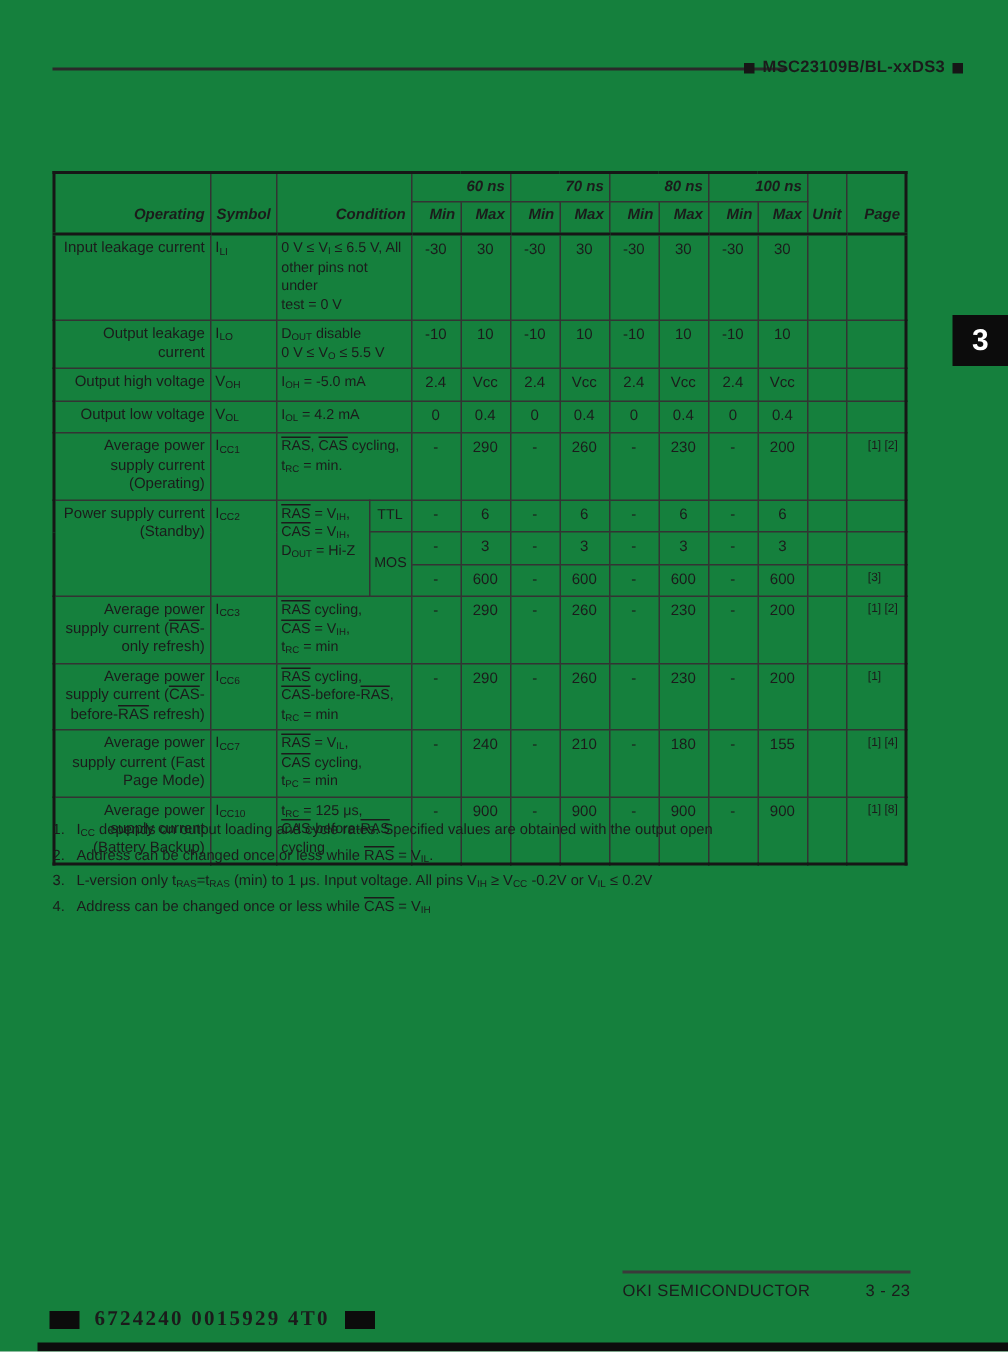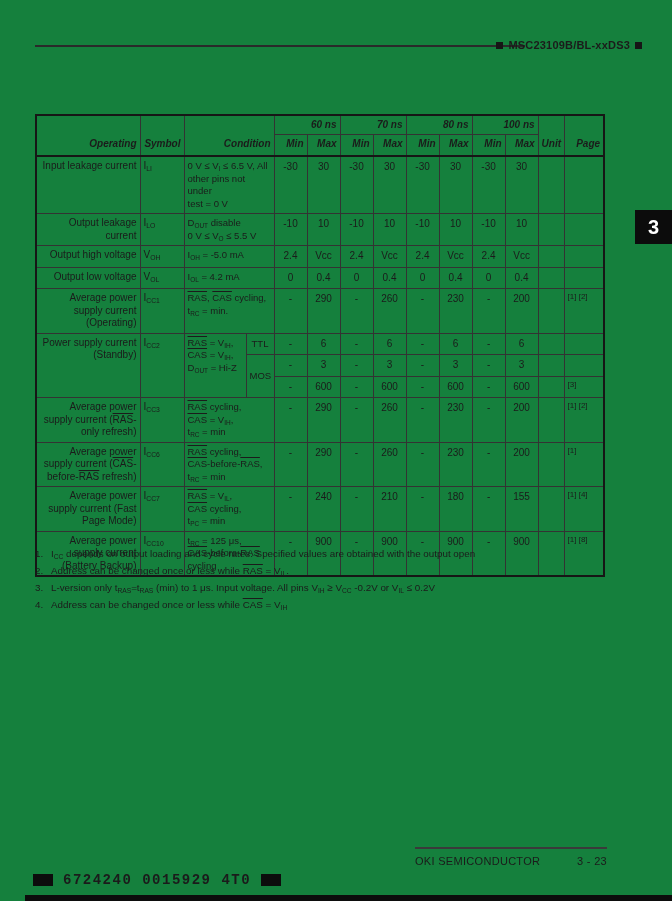--- a/index.html
+++ b/index.html
@@ -17,34 +17,34 @@
   thead th{font-weight:bold;text-align:right;vertical-align:bottom;padding-bottom:5px;font-style:italic;}
   thead th.c-speed{vertical-align:middle;padding-bottom:2px;}
   thead tr.hdr2 th,thead th[rowspan]{border-bottom:2.5px solid #161616;}
   td{vertical-align:top;}
   td.param{text-align:right;}
   td.sym{text-align:left;}
   td.cond{text-align:left;font-size:9.5px;}
   td.sublabel{text-align:center;vertical-align:middle;font-size:9.5px;}
   td.val{text-align:center;padding:4px 1px;}
   td.unit{text-align:center;padding-left:37px;}
-  td.note{font-size:8px;line-height:10px;padding:3px 3px;white-space:nowrap;}
+  td.note{font-size:8px;line-height:10px;padding:3px 14px;white-space:nowrap;}
   sub{font-size:0.68em;line-height:0;vertical-align:-0.25em;letter-spacing:0;}
   .ov{text-decoration:overline;}
   .side-tab{position:absolute;right:0;top:210px;width:37px;height:34px;background:#0c0c0c;
             color:#fff;font-weight:bold;font-size:20px;display:flex;align-items:center;
             justify-content:center;}
   .footnotes{position:absolute;left:35px;top:545px;width:580px;font-size:9.8px;}
   .fn{display:flex;line-height:17px;}
   .fn-num{width:16px;flex:0 0 16px;}
   .footer-rule{position:absolute;left:415px;top:847px;width:192px;height:2px;background:#3a3a3a;}
   .footer{position:absolute;left:415px;top:855px;width:192px;display:flex;
           justify-content:space-between;font-size:11px;letter-spacing:0.3px;}
   .ocr{position:absolute;left:33px;top:872px;display:flex;align-items:center;gap:10px;
-       font-family:Liberation Mono, monospace;font-weight:bold;font-size:14px;
+       font-family:Liberation Serif, serif;font-weight:bold;font-size:14px;
        letter-spacing:1.5px;}
   .bar-sq{display:inline-block;width:20px;height:12px;background:#0c0c0c;}
   .bottom-bar{position:absolute;left:25px;right:0;bottom:0;height:6px;background:#0c0c0c;}
 </style>
 </head>
 <body>
 
 <div class="page">
 
   <div class="top-rule"></div>

